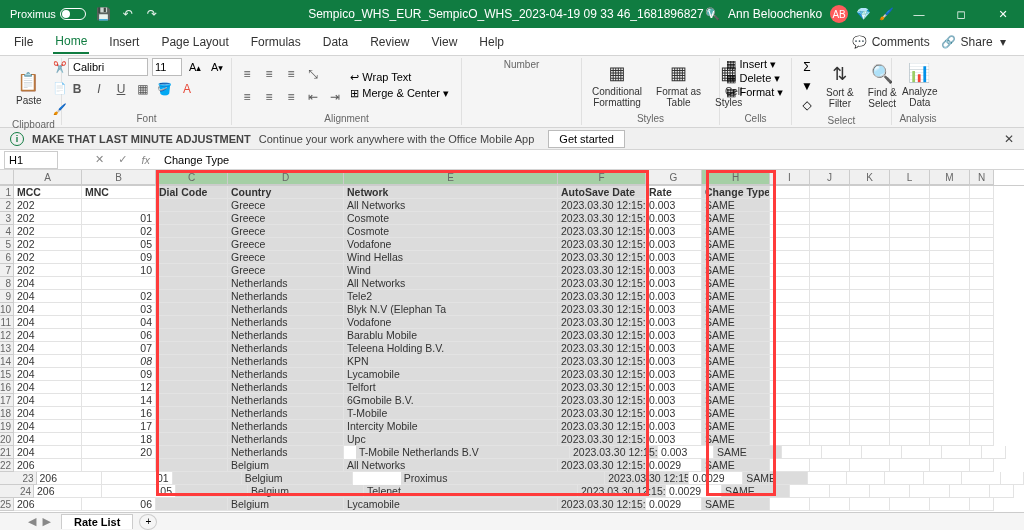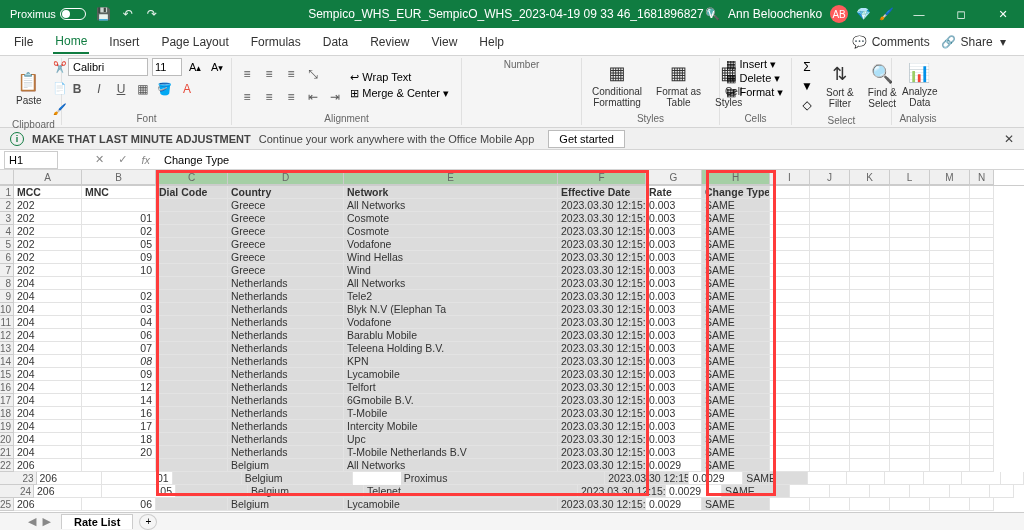--- a/index.html
+++ b/index.html
@@ -272,21 +272,21 @@
         <div class="colhead-cell" style="width:40px;">M</div>
         <div class="colhead-cell" style="width:24px;">N</div>
       </div>
       <div class="row">
         <div class="rowhead-cell" style="width:14px">1</div>
         <div class="cell header-cell" style="width:68px">MCC</div>
         <div class="cell header-cell" style="width:74px">MNC</div>
         <div class="cell sel header-cell" style="width:72px">Dial Code</div>
         <div class="cell sel header-cell" style="width:116px">Country</div>
         <div class="cell sel header-cell" style="width:214px">Network</div>
-        <div class="cell sel header-cell" style="width:88px">Effective Date</div>
+        <div class="cell sel header-cell" style="width:88px">AutoSave Date</div>
         <div class="cell header-cell" style="width:56px">Rate</div>
         <div class="cell sel header-cell" style="width:68px">Change Type</div>
         <div class="cell header-cell" style="width:40px"></div>
         <div class="cell header-cell" style="width:40px"></div>
         <div class="cell header-cell" style="width:40px"></div>
         <div class="cell header-cell" style="width:40px"></div>
         <div class="cell header-cell" style="width:40px"></div>
         <div class="cell header-cell" style="width:24px"></div>
       </div>
       <div class="row">
@@ -611,21 +611,21 @@
         <div class="cell" style="width:40px;"></div>
         <div class="cell" style="width:40px;"></div>
         <div class="cell" style="width:24px;"></div>
       </div>
       <div class="row">
         <div class="rowhead-cell" style="width:14px">21</div>
         <div class="cell" style="width:68px;">204</div>
         <div class="cell" style="width:74px;justify-content:flex-end;">20</div>
         <div class="cell sel" style="width:72px;"></div>
         <div class="cell sel" style="width:116px;">Netherlands</div>
-        <div class="cell sel" style="width:214px;">T-Mobile Netherlands B.V</div>
+        <div class="cell sel" style="width:214px;margin-left:12px;">T-Mobile Netherlands B.V</div>
         <div class="cell sel" style="width:88px;">2023.03.30 12:15:22</div>
         <div class="cell" style="width:56px;">0.003</div>
         <div class="cell sel" style="width:68px;">SAME</div>
         <div class="cell" style="width:40px;"></div>
         <div class="cell" style="width:40px;"></div>
         <div class="cell" style="width:40px;"></div>
         <div class="cell" style="width:40px;"></div>
         <div class="cell" style="width:40px;"></div>
         <div class="cell" style="width:24px;"></div>
       </div>

